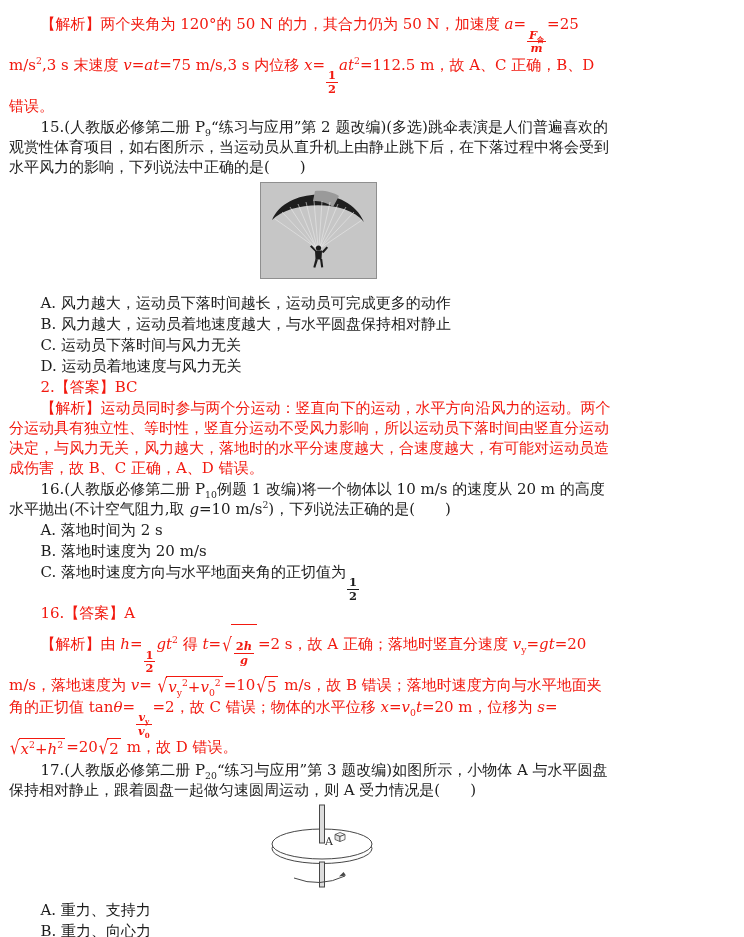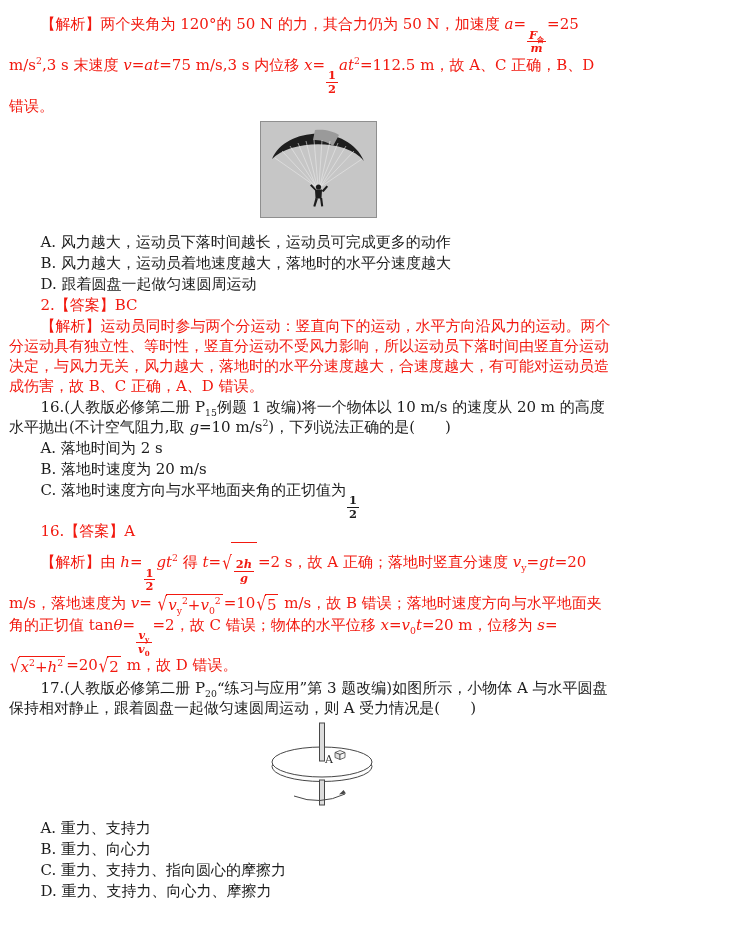--- a/index.html
+++ b/index.html
@@ -32,20 +32,21 @@
 <div class="page">
 
   <p class="para red indent">【解析】两个夹角为 120°的 50 N 的力，其合力仍为 50 N，加速度 <i class="var">a</i>=<span class="frac">
         <span class="num"><i class="var">F</i><sub>合</sub></span>
         <span class="den"><i class="var">m</i></span>
       </span>=25 m/s<sup>2</sup>,3 s 末速度 <i class="var">v</i>=<i class="var">at</i>=75 m/s,3 s 内位移 <i class="var">x</i>=<span class="frac">
         <span class="num">1</span>
         <span class="den">2</span>
       </span><i class="var">at</i><sup>2</sup>=112.5 m，故 A、C 正确，B、D 错误。</p>
 
+  <p class="para indent">15.(人教版必修第二册 P<sub>9</sub>“练习与应用”第 2 题改编)(多选)跳伞表演是人们普遍喜欢的观赏性体育项目，如右图所示，当运动员从直升机上由静止跳下后，在下落过程中将会受到水平风力的影响，下列说法中正确的是(　　)</p>
 
   <div class="fig fig-parachute">
     <svg width="117" height="97" viewBox="0 0 117 97">
       <rect x="0.5" y="0.5" width="116" height="96" stroke="#8f8f8f" fill="#c6c6c6"></rect>
       <path d="M12,38 C26,5 88,3 104,40 C86,17 30,19 12,38 Z" fill="#1e1e1e"></path>
       <path d="M55,9 C64,8 73,10 79,14 L73,25 C66,20 60,19 53,19 Z" fill="#9a9a9a"></path>
       <g stroke="#e9e9e9" stroke-width="0.6">
         <line x1="15" y1="37" x2="55" y2="65"></line>
           <line x1="22" y1="30" x2="55" y2="65"></line>
         <line x1="30" y1="25" x2="56" y2="65"></line>
@@ -64,27 +65,28 @@
         <path d="M55,68.5 h7 l-0.5,9 h-6 Z"></path>
         <path d="M55.5,70 L50,64.5 l1.6,-1.2 4.4,5 Z"></path>
         <path d="M61.5,70 l5,-5.5 1.6,1.2 -4.5,5.3 Z"></path>
         <path d="M55.5,77 l-2.2,8.2 2,0.6 2.7,-8.3 Z"></path>
         <path d="M60,77 l1.2,8.6 2,-0.4 -1,-8.2 Z"></path>
       </g>
     </svg>
   </div>
 
   <p class="para opt">A. 风力越大，运动员下落时间越长，运动员可完成更多的动作</p>
-  <p class="para opt">B. 风力越大，运动员着地速度越大，落地时的水平分速度越大</p>
-  <p class="para opt">D. 跟着圆盘一起做匀速圆周运动</p>
+  <p class="para opt">B. 风力越大，运动员着地速度越大，与水平圆盘保持相对静止</p>
+  <p class="para opt">C. 运动员下落时间与风力无关</p>
+  <p class="para opt">D. 运动员着地速度与风力无关</p>
 
   <p class="para red indent">2.【答案】BC</p>
   <p class="para red indent">【解析】运动员同时参与两个分运动：竖直向下的运动，水平方向沿风力的运动。两个分运动具有独立性、等时性，竖直分运动不受风力影响，所以运动员下落时间由竖直分运动决定，与风力无关，风力越大，落地时的水平分速度越大，合速度越大，有可能对运动员造成伤害，故 B、C 正确，A、D 错误。</p>
 
-  <p class="para indent">16.(人教版必修第二册 P<sub>15</sub>例题 1 改编)将一个物体以 10 m/s 的速度从 20 m 的高度水平抛出(不计空气阻力,取 <i class="var">g</i>=10 m/s<sup>2</sup>)，下列说法正确的是(　　)</p>
+  <p class="para indent">16.(人教版必修第二册 P<sub>10</sub>例题 1 改编)将一个物体以 10 m/s 的速度从 20 m 的高度水平抛出(不计空气阻力,取 <i class="var">g</i>=10 m/s<sup>2</sup>)，下列说法正确的是(　　)</p>
   <p class="para opt">A. 落地时间为 2 s</p>
   <p class="para opt">B. 落地时速度为 20 m/s</p>
   <p class="para opt">C. 落地时速度方向与水平地面夹角的正切值为<span class="frac">
         <span class="num">1</span>
         <span class="den">2</span>
       </span></p>
 
   <p class="para red indent">16.【答案】A</p>
   <p class="para red indent">【解析】由 <i class="var">h</i>=<span class="frac">
         <span class="num">1</span>

